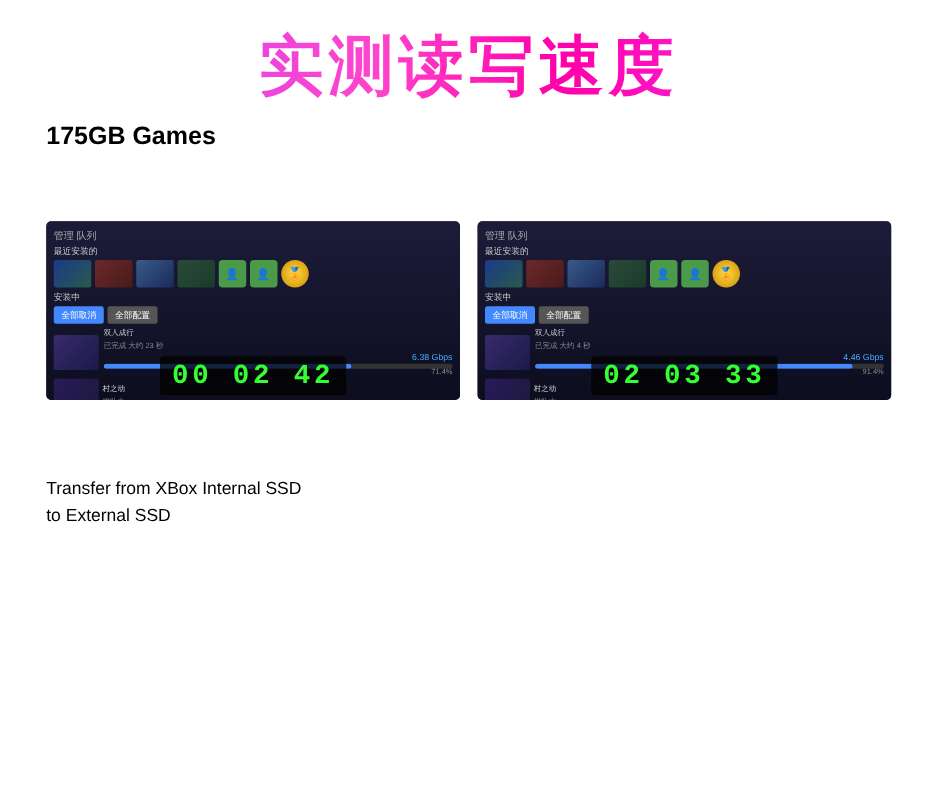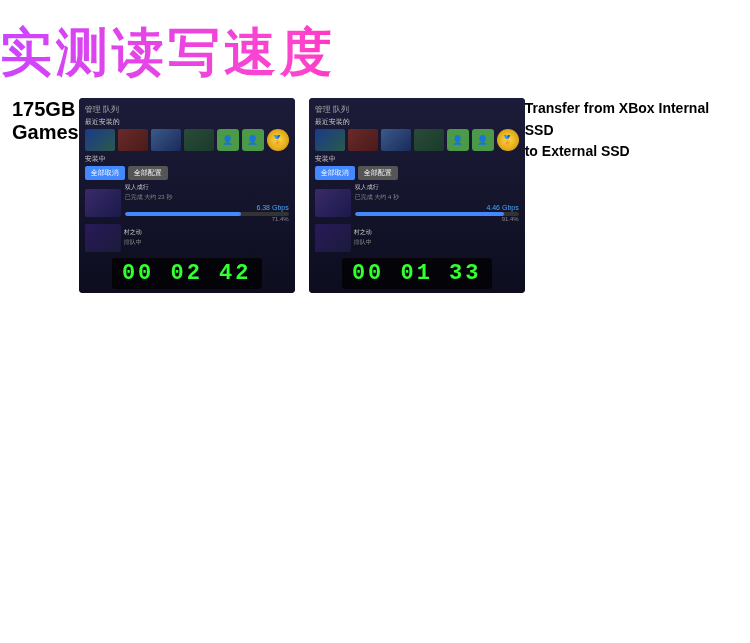--- a/index.html
+++ b/index.html
@@ -13,54 +13,57 @@
     .page-wrapper {
       width: 750px;
       height: 643px;
       background: #fff;
       display: flex;
       flex-direction: column;
       align-items: center;
     }
     .title-section {
       width: 100%;
+      text-align: center;
       padding: 18px 0 10px 0;
     }
     .main-title {
       font-size: 52px;
       font-weight: bold;
       background: linear-gradient(90deg, #cc44ff 0%, #ff44cc 40%, #ff00aa 60%, #ff44ff 100%);
       -webkit-background-clip: text;
       -webkit-text-fill-color: transparent;
       background-clip: text;
       letter-spacing: 4px;
     }
     .content-section {
       width: 100%;
-      padding: 0 12px;
-      display: flex;
+      padding: 0 37px;
+      display: flex;
+      flex-direction: column;
+      gap: 48px;
     }
     .games-label {
       font-size: 20px;
       font-weight: bold;
       color: #000;
       margin-bottom: 8px;
     }
     .screens-row {
       display: flex;
       gap: 14px;
       width: 100%;
       margin-bottom: 12px;
     }
     .screen-box {
       flex: 1;
       background: #1a1a2e;
       border-radius: 4px;
       overflow: hidden;
-      height: 195px;
+      height: 143px;
       position: relative;
     }
     .screen-inner {
       width: 100%;
       height: 100%;
       background: linear-gradient(180deg, #1c1c3a 0%, #0d0d1f 100%);
       position: relative;
       padding: 6px 6px 0 6px;
     }
     .screen-top-bar {
@@ -219,21 +222,21 @@
     }
     .desc-box {
       flex: 1;
     }
     .desc-box p {
       font-size: 13px;
       color: #000;
       line-height: 1.55;
     }
     .desc-box p.bold {
-      font-weight: bold;
+      font-weight: normal;
       font-size: 14px;
     }
     .second-item-row {
       display: flex;
       align-items: center;
       gap: 3px;
     }
     .second-install-thumb {
       width: 36px;
       height: 28px;
@@ -341,21 +344,21 @@
               <div class="install-item second-item-row">
                 <div class="second-install-thumb"></div>
                 <div class="install-info">
                   <div class="install-info-title">村之动</div>
                   <div class="install-info-sub">排队中</div>
                 </div>
               </div>
             </div>
           </div>
           <div class="timer-overlay">
-            <div class="timer-box">00 01 33</div>
+            <div class="timer-box">02 03 33</div>
           </div>
         </div>
       </div>
     </div>
 
     <div class="desc-row">
 
       <div class="desc-box">
         <p class="bold">Transfer from XBox Internal SSD</p>
         <p class="bold">to External SSD</p>

